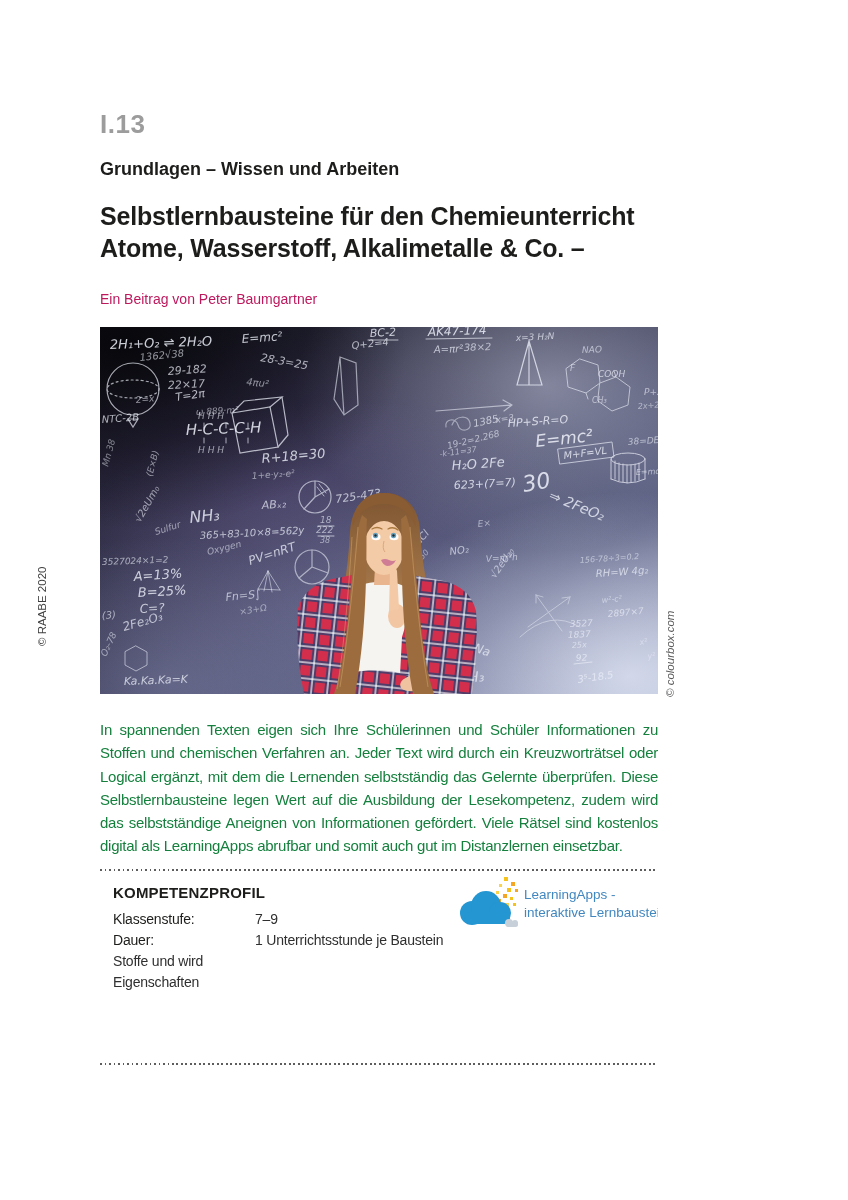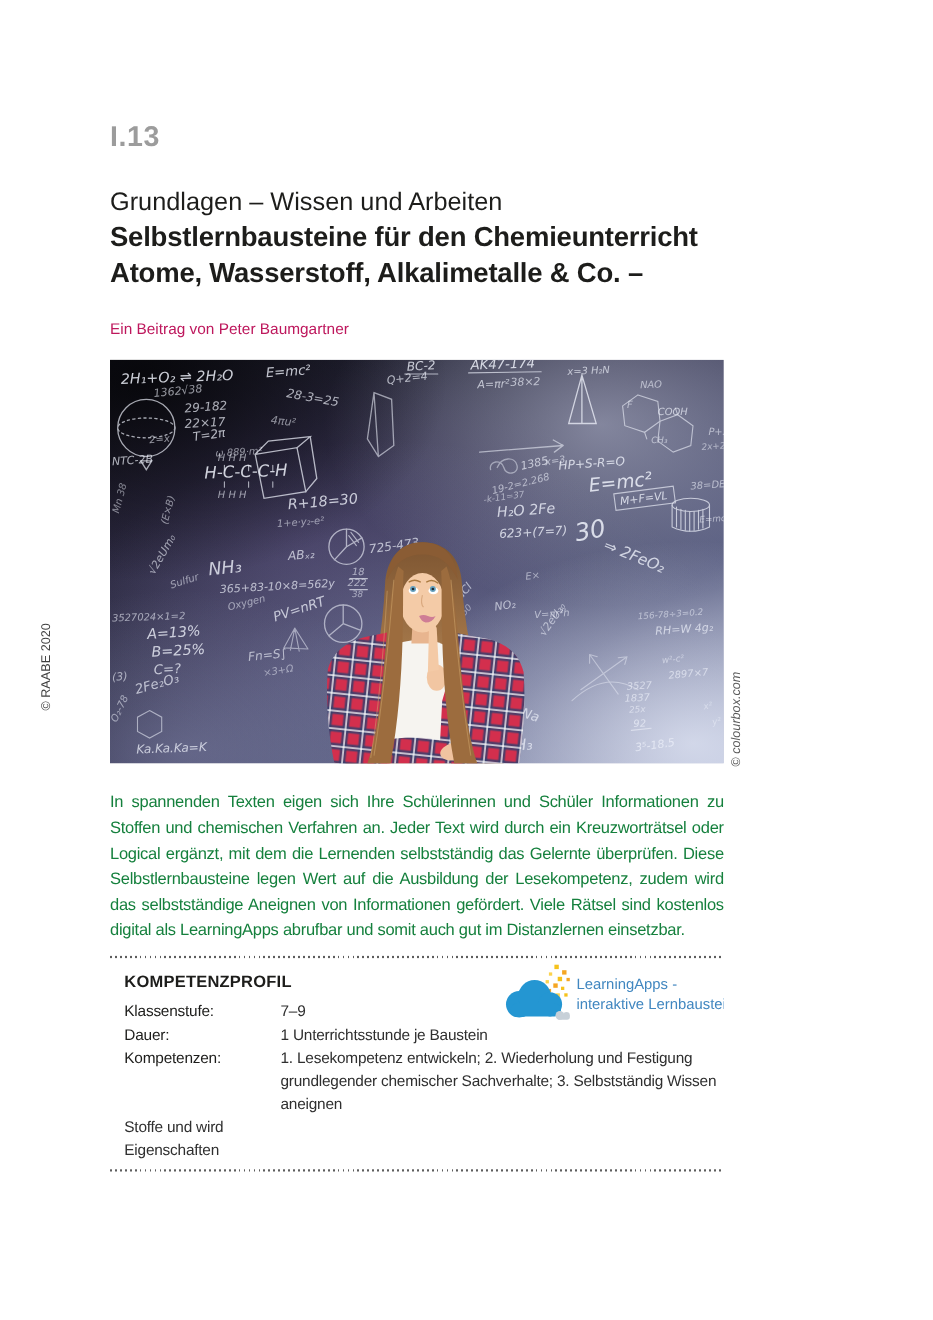--- a/index.html
+++ b/index.html
@@ -1,19 +1,19 @@
 <!DOCTYPE html>
 <html><head>
 <meta charset="utf-8">
 <style>
   html,body{margin:0;padding:0;background:#ffffff;}
   .page{position:relative;width:848px;height:1200px;background:#fff;overflow:hidden;
         font-family:"Liberation Sans",sans-serif;color:#1d1d1b;margin-top:12px;}
   .kicker{position:absolute;left:100px;top:97px;font-size:26px;font-weight:bold;color:#9c9c9c;letter-spacing:.5px;}
-  .section-title{position:absolute;left:100px;top:158px;font-size:23px;font-weight:normal;color:#1d1d1b;}
+  .section-title{position:absolute;left:100px;top:147px;font-size:18px;font-weight:bold;color:#1d1d1b;}
   .main-title{position:absolute;left:100px;top:188px;width:558px;font-size:25px;font-weight:bold;
               line-height:32px;color:#1d1d1b;letter-spacing:-.2px;}
   .main-title div{white-space:nowrap;}
   .byline{position:absolute;left:100px;top:279px;font-size:14px;color:#be185d;}
   .photo-wrap{position:absolute;left:100px;top:315px;width:558px;height:367px;}
   .side-credit{position:absolute;white-space:nowrap;font-size:11.5px;transform-origin:0 0;transform:rotate(-90deg);}
   .raabe{left:36px;top:634px;color:#3f3f3f;}
   .colourbox{left:664px;top:685px;color:#5a5a5a;font-style:italic;}
   .intro{position:absolute;left:100px;top:706px;width:558px;font-size:15px;line-height:23.3px;
          color:#15803d;text-align:justify;letter-spacing:-.25px;}
@@ -291,24 +291,20 @@
   <div class="profile-rows">
     <div class="profile-row">
       <span class="label">Klassenstufe:</span>
       <span class="value">7–9</span>
     </div>
     <div class="profile-row">
       <span class="label">Dauer:</span>
       <span class="value">1 Unterrichtsstunde je Baustein</span>
     </div>
     <div class="profile-row">
-      <span class="label">Kompetenzen:</span>
-      <span class="value">1. Lesekompetenz entwickeln; 2. Wiederholung und Festigung grundlegender chemischer Sachverhalte; 3. Selbstständig Wissen aneignen</span>
-    </div>
-    <div class="profile-row">
       <span class="value">Stoffe und wird Eigenschaften</span>
     </div>
   </div>
 
   <div class="logo">
     <svg width="206" height="56" viewBox="0 0 206 56">
       <g>
         <rect x="52" y="2" width="4" height="4" fill="#f6c21c"></rect>
         <rect x="59" y="7" width="4" height="4" fill="#f5a623"></rect>
         <rect x="47" y="9" width="3" height="3" fill="#fcd34d"></rect>

